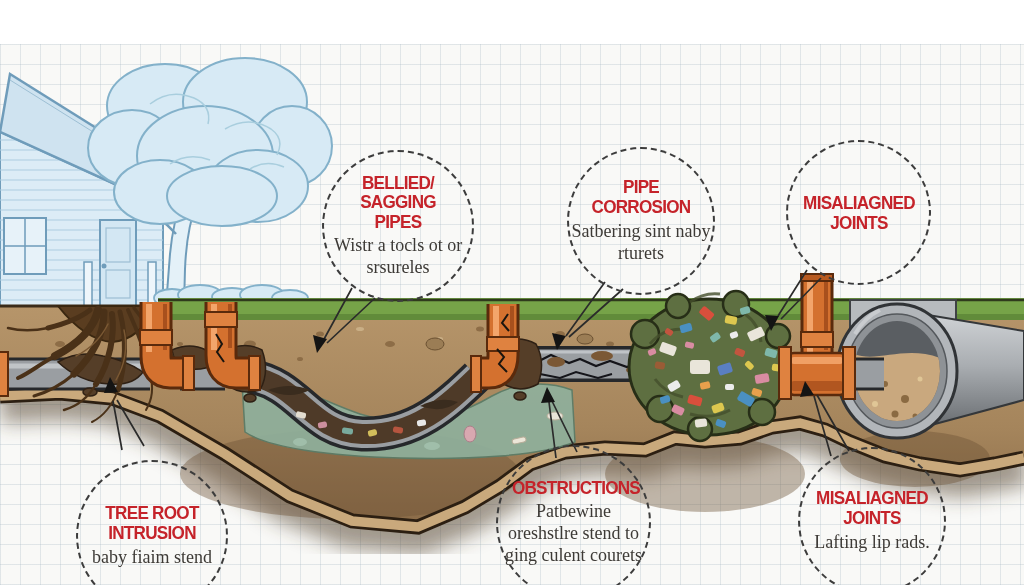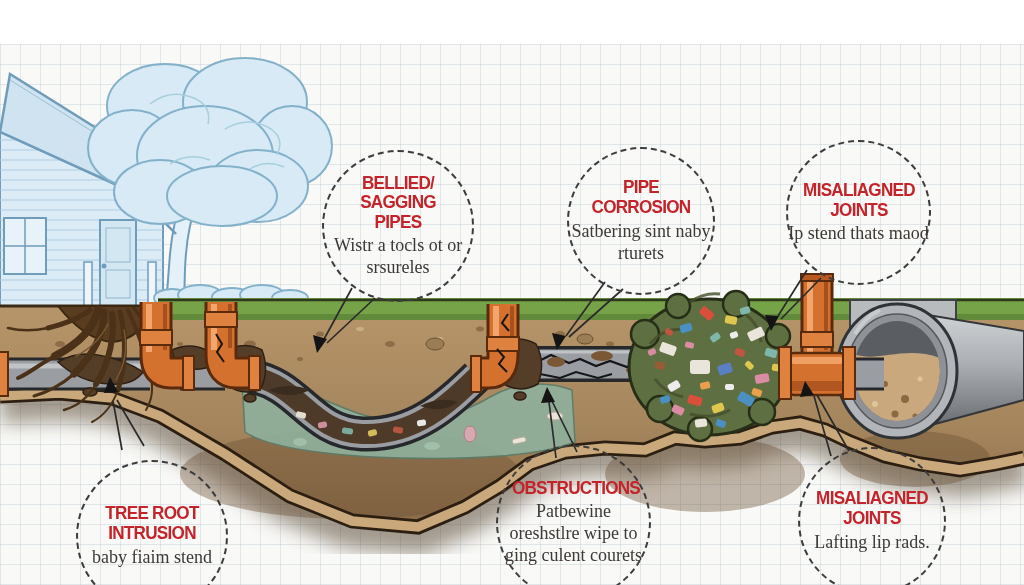--- a/index.html
+++ b/index.html
@@ -382,27 +382,26 @@
   <div class="callout" style="left:322px;top:106px;width:152px;height:152px">
     <div class="c-title">BELLIED/ SAGGING PIPES</div>
     <div class="c-sub">Wistr a tocls ot or srsureles</div>
   </div>
   <div class="callout" style="left:567px;top:103px;width:148px;height:148px">
     <div class="c-title">PIPE CORROSION</div>
     <div class="c-sub">Satbering sint naby rturets</div>
   </div>
   <div class="callout" style="left:786px;top:96px;width:145px;height:145px">
     <div class="c-title">MISALIAGNED JOINTS</div>
-    <div class="c-sub">Ip stend thats maod</div>
   </div>
   <div class="callout" style="left:76px;top:416px;width:152px;height:152px">
     <div class="c-title">TREE ROOT INTRUSION</div>
     <div class="c-sub">baby fiaim stend</div>
   </div>
   <div class="callout" style="left:496px;top:401px;width:155px;height:155px">
     <div class="c-title">OBSTRUCTIONS</div>
-    <div class="c-sub">Patbewine oreshstlre wipe to ging culent courets</div>
+    <div class="c-sub">Patbewine oreshstlre stend to ging culent courets</div>
   </div>
   <div class="callout" style="left:798px;top:403px;width:148px;height:148px">
     <div class="c-title">MISALIAGNED JOINTS</div>
     <div class="c-sub">Lafting lip rads.</div>
   </div>
 </div>
 
 </body></html>

